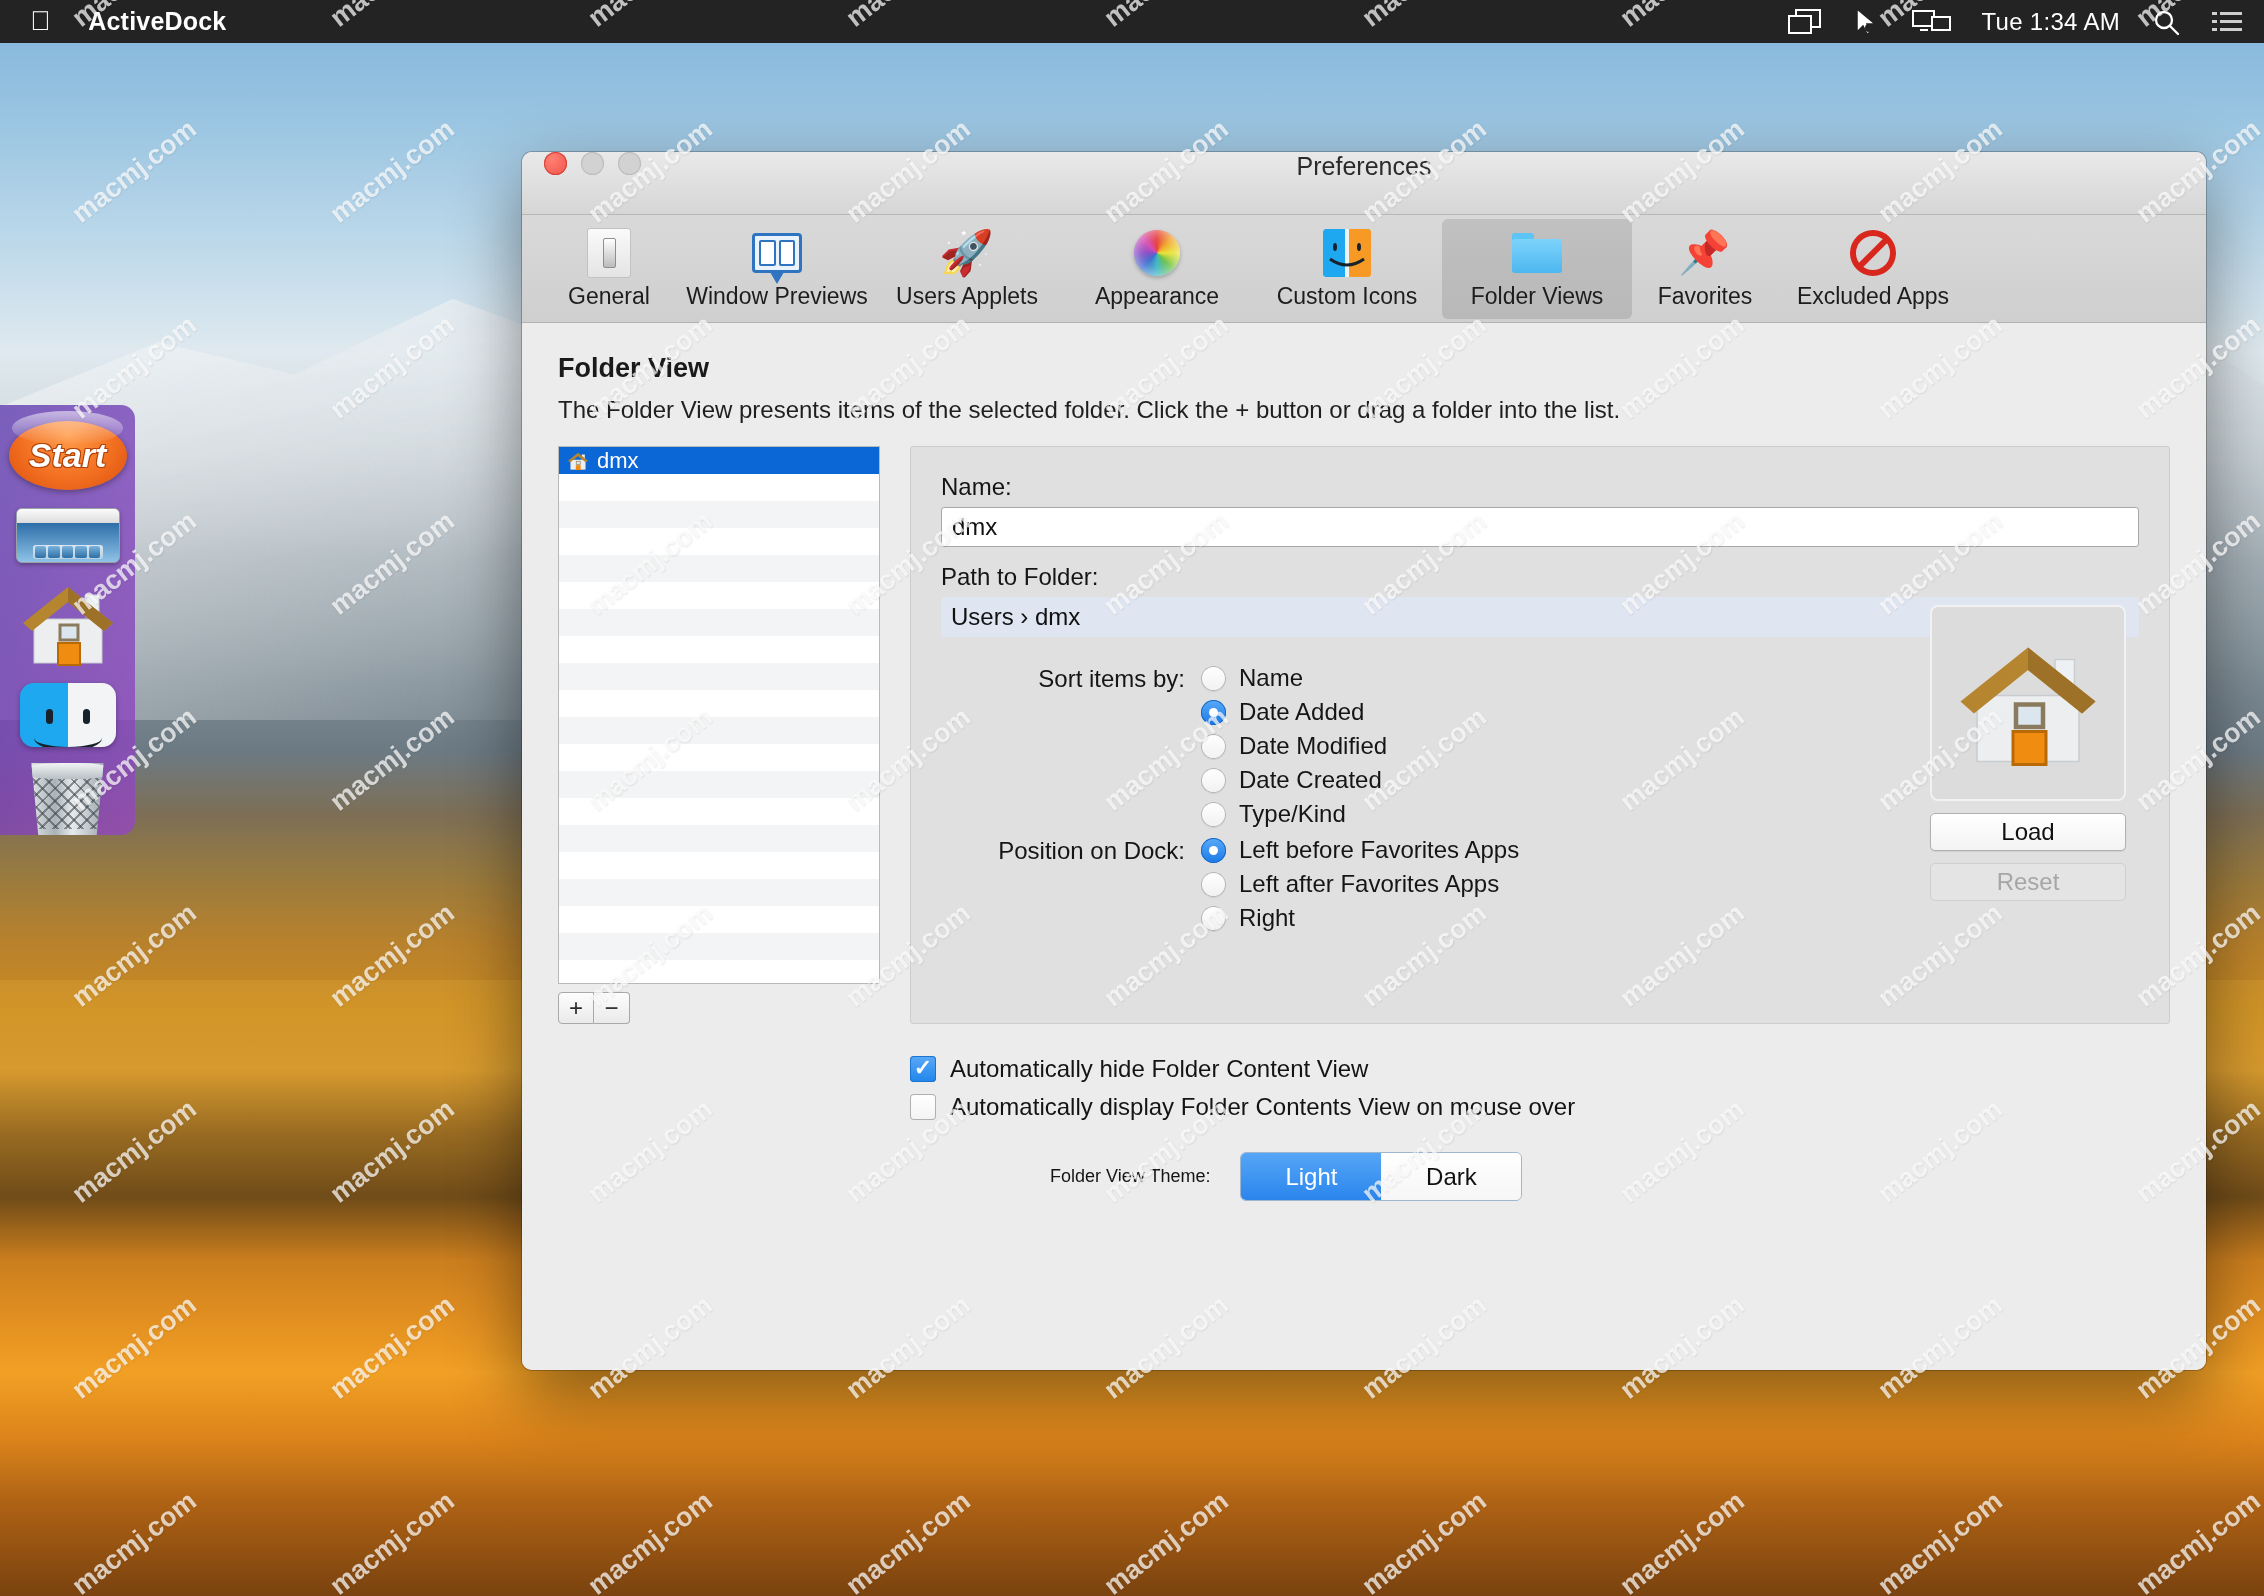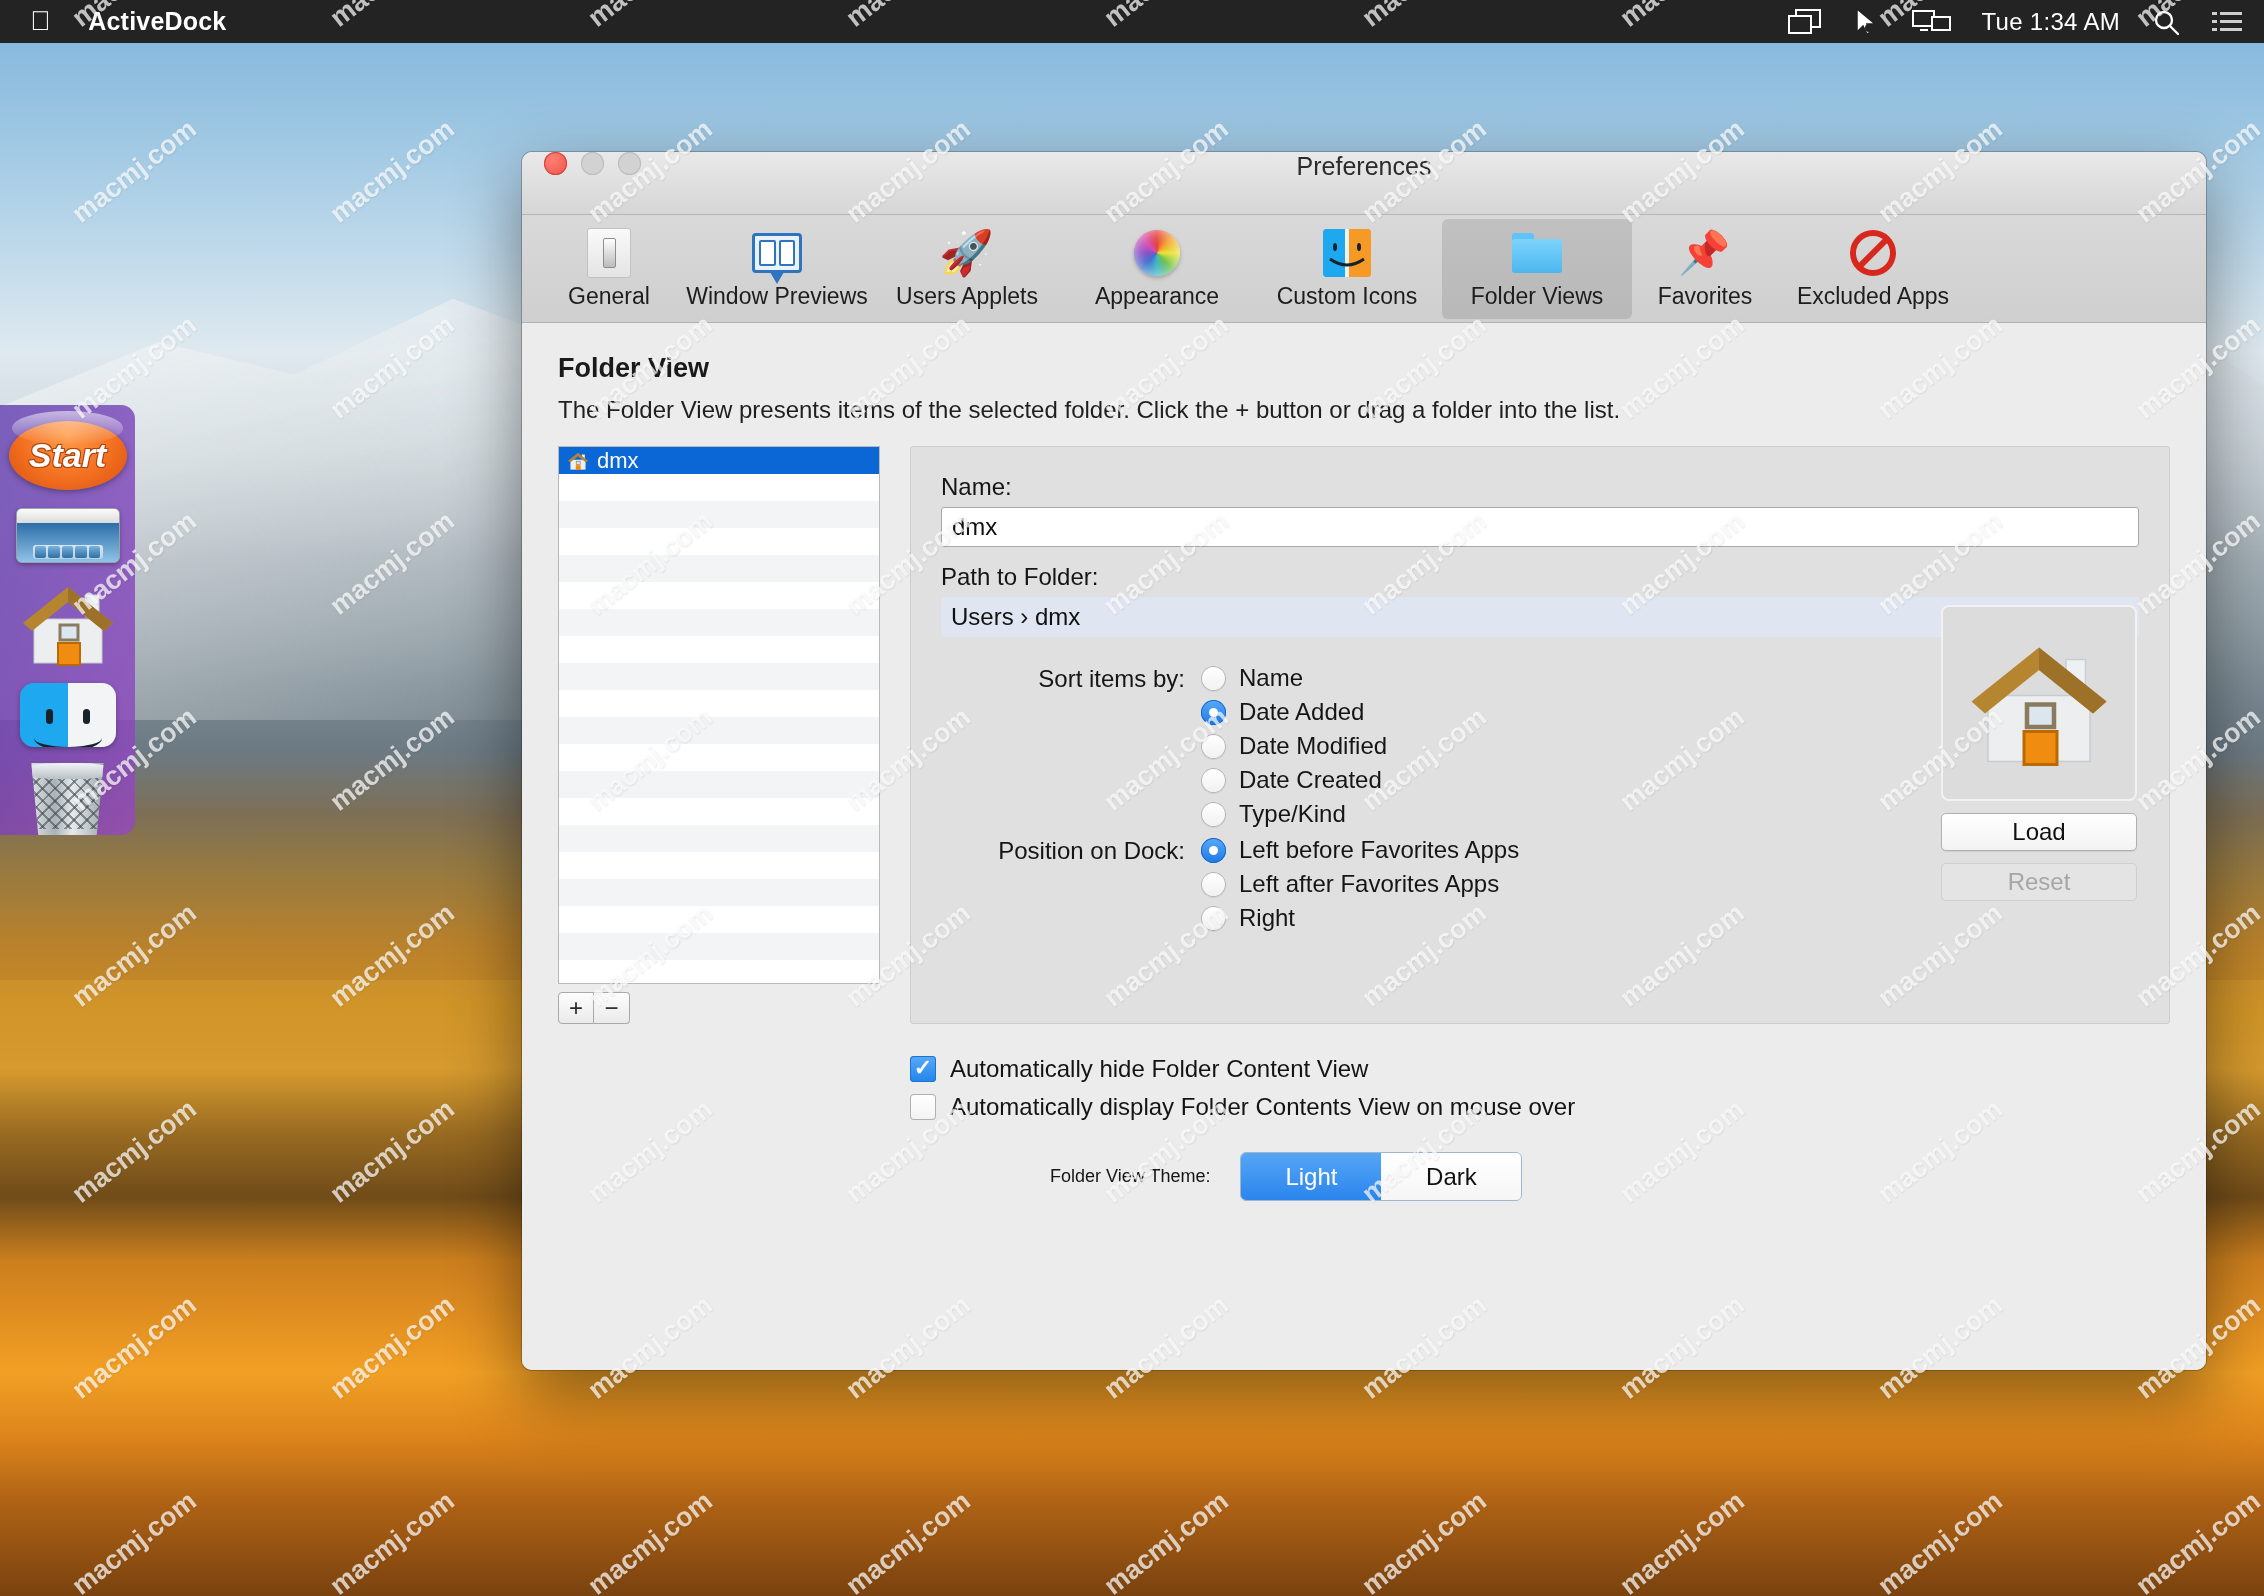--- a/index.html
+++ b/index.html
@@ -250,21 +250,21 @@
     box-shadow: inset 0 0 0 1px #1767c4;
   }
   .radio.on::after {
     content:""; position:absolute; left:50%; top:50%; width:9px; height:9px;
     margin:-4.5px 0 0 -4.5px; border-radius:50%; background:#fff;
   }
   .radio-label { font-size: 24px; color: #151515; white-space: nowrap; }
   .inline-pair { display: flex; align-items: center; gap: 34px; }
 
   
-  #preview-col { position: absolute; right: 32px; top: 158px; width: 196px; }
+  #preview-col { position: absolute; right: 43px; top: 158px; width: 196px; }
   #preview-box {
     width: 196px; height: 196px; border: 2px solid #f2f2f2; border-radius: 8px;
     background: #dcdcdc; display: flex; align-items: center; justify-content: center;
   }
   .btn {
     width: 196px; height: 38px; margin-top: 12px; border-radius: 5px;
     display: flex; align-items: center; justify-content: center;
     font-size: 24px; border: 1px solid #b0b0b0;
     background: linear-gradient(to bottom,#ffffff,#f3f3f3); color: #111;
     box-shadow: 0 1px 1px rgba(0,0,0,.08);

